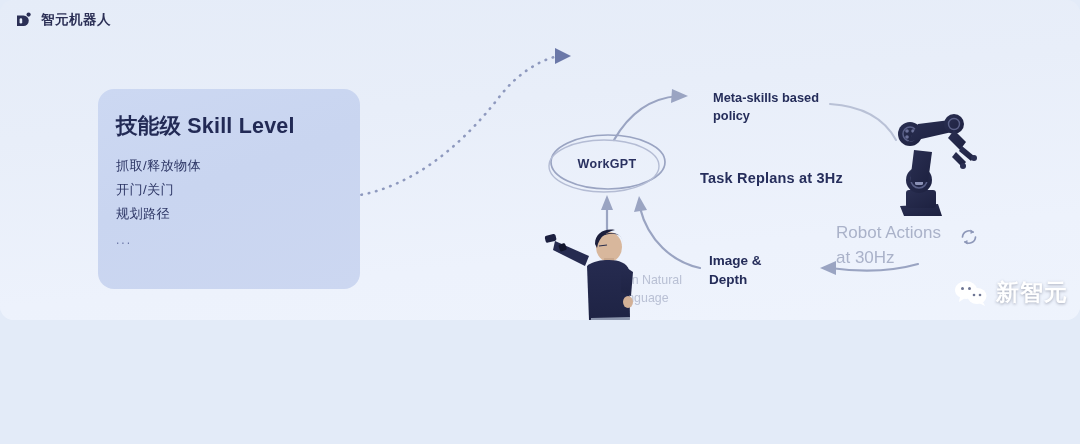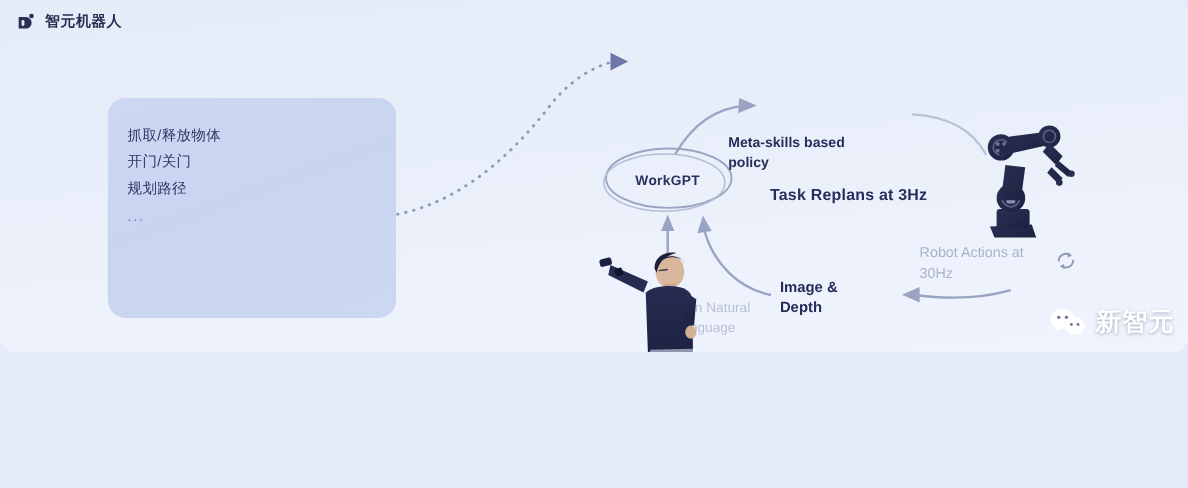--- a/index.html
+++ b/index.html
@@ -135,28 +135,27 @@
     font-weight: 700;
     color: #2a3160;
     letter-spacing: 0.3px;
     position: relative;
     z-index: 2;
   }
   .ellipse-svg { position: absolute; left: -10px; top: -8px; }
 
   .lbl-meta {
     position: absolute;
-    left: 662px; top: 89px;
+    left: 713px; top: 89px;
     font-size: 12.8px;
     font-weight: 600;
     color: #252d5a;
     line-height: 1.42;
     width: 125px;
     z-index: 11;
-    margin-top: 32px;
   }
   .lbl-replans {
     position: absolute;
     left: 700px; top: 170px;
     font-size: 14.5px;
     font-weight: 600;
     color: #262e5c;
     letter-spacing: 0.2px;
     white-space: nowrap;
     z-index: 11;
@@ -167,21 +166,21 @@
     font-size: 13.5px;
     font-weight: 600;
     color: #242c59;
     line-height: 1.42;
     width: 90px;
     z-index: 11;
   }
   .lbl-robot-actions {
     position: absolute;
     left: 836px; top: 221px;
-    font-size: 13px;
+    font-size: 17px;
     font-weight: 500;
     color: #aab2c9;
     line-height: 1.45;
     width: 120px;
     z-index: 11;
   }
   .lbl-task-natural {
     position: absolute;
     left: 586px; top: 272px;
     font-size: 12.4px;
@@ -246,20 +245,21 @@
       <svg width="20" height="20" viewBox="0 0 20 20">
         <path d="M3 5.5 H9.5 A5.2 5.2 0 0 1 9.5 16 H3 Z" fill="#2b2f55"></path>
         <rect x="5.6" y="8.2" width="2.6" height="5.4" rx="1.3" fill="#e6edf9"></rect>
         <circle cx="14.6" cy="4.6" r="2.1" fill="#2b2f55"></circle>
       </svg>
     </span>
     <span class="brand-name">智元机器人</span>
   </div>
 
   <div class="skill-card">
+    <div class="skill-title">技能级 Skill Level</div>
     <ul class="skill-list">
       <li>抓取/释放物体</li>
       <li>开门/关门</li>
       <li>规划路径</li>
       <li class="ellipsis">...</li>
     </ul>
   </div>
 
   <span class="dotted-arrow">
     <svg width="240" height="165" viewBox="0 0 240 165">

